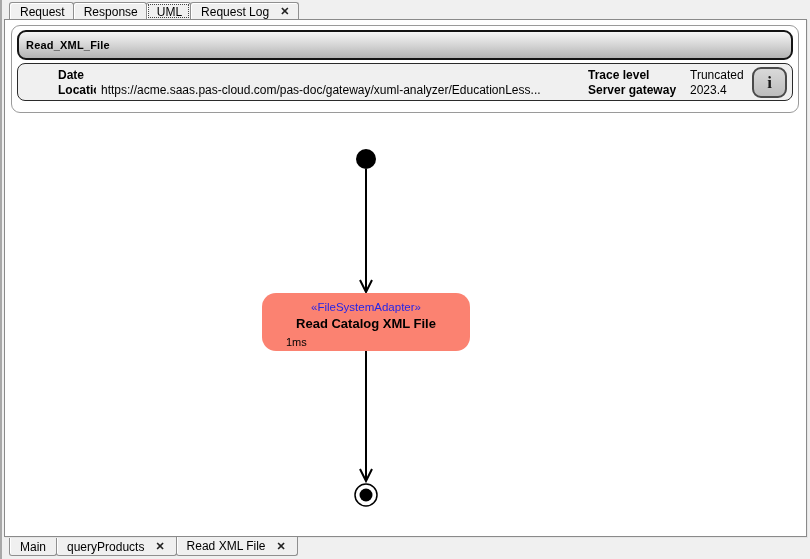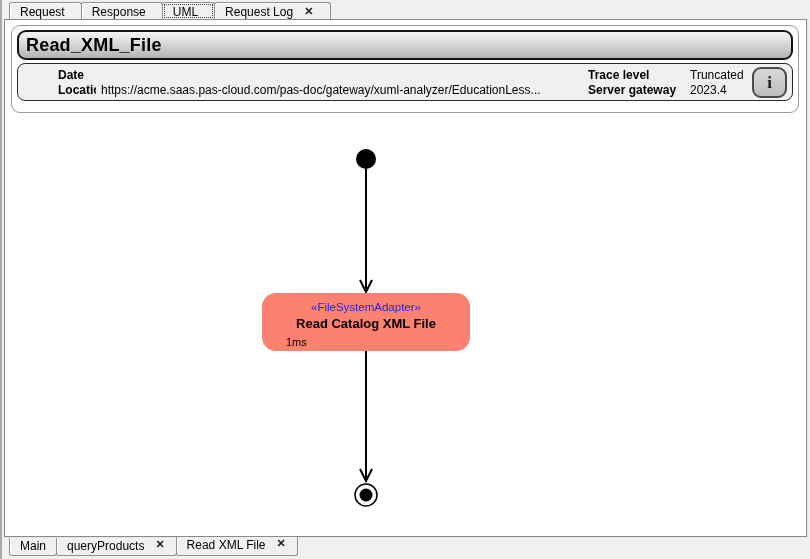--- a/index.html
+++ b/index.html
@@ -12,21 +12,21 @@
     border-left:2px solid #a8a8a8;
   }
 
   
   .tabbar-top {
     position:absolute; left:0; top:0; width:810px; height:20px;
     display:flex; align-items:flex-end; padding-left:7px;
     background:#f0f0f0;
   }
   .tab {
-    height:18px; padding:2px 16px 2px 10px;
+    height:18px; padding:2px 8px 2px 10px;
     border:1px solid #8f8f8f; border-bottom:none;
     border-top-left-radius:3px; border-top-right-radius:3px;
     background:#f0f0f0; font-size:12px; color:#000;
     display:flex; align-items:center; gap:10px; white-space:nowrap;
     box-shadow: inset 1px 1px 0 #ffffff;
     cursor:default;
   }
   .tab + .tab { margin-left:-1px; }
   .tab.focused { outline:1px dotted #444; outline-offset:-3px; }
   .close-x {
@@ -47,21 +47,21 @@
     position:absolute; left:6px; top:5px; right:7px; height:88px;
     border:1px solid #9a9a9a; border-radius:9px;
     padding:4px 5px; background:#ffffff;
   }
   .title-bar {
     height:30px;
     border:2px solid #141414; border-radius:9px;
     background:linear-gradient(180deg,#f6f6f6 0%,#dcdcdc 40%,#b3b3b3 100%);
     display:flex; align-items:center; padding-left:7px;
   }
-  .title-bar .title { font-size:18px; font-weight:bold; color:#000; letter-spacing:0.2px; }
+  .title-bar .title { font-size:11px; font-weight:bold; color:#000; letter-spacing:0.2px; }
 
   .meta-panel {
     position:relative; margin-top:3px; height:38px;
     background:#f0f0f0; border:1px solid #2b2b2b; border-radius:8px;
     font-size:12px;
   }
   .meta-cell { position:absolute; white-space:nowrap; overflow:hidden; }
   .meta-label { font-weight:bold; color:#000; }
   .m-r1 { top:4px; }
   .m-r2 { top:19px; }
@@ -89,21 +89,21 @@
   .tabbar-bottom {
     position:absolute; left:0; top:538px; width:810px; height:21px;
     display:flex; align-items:flex-start; padding-left:7px;
     background:#f0f0f0;
   }
   .tab-b {
     height:18px; padding:1px 10px;
     border:1px solid #8f8f8f; border-top:none;
     border-bottom-left-radius:3px; border-bottom-right-radius:3px;
     background:#f0f0f0; font-size:12px;
-    display:flex; gap:10px; white-space:nowrap;
+    display:flex; align-items:center; gap:10px; white-space:nowrap;
     box-shadow: inset 1px 0 0 #ffffff;
     cursor:default;
   }
   .tab-b + .tab-b { margin-left:-1px; }
   .tab-b.selected { height:19px; margin-top:-1px; z-index:2; position:relative; }
 </style>
 </head>
 <body>
 
 <div class="tabbar-top">

